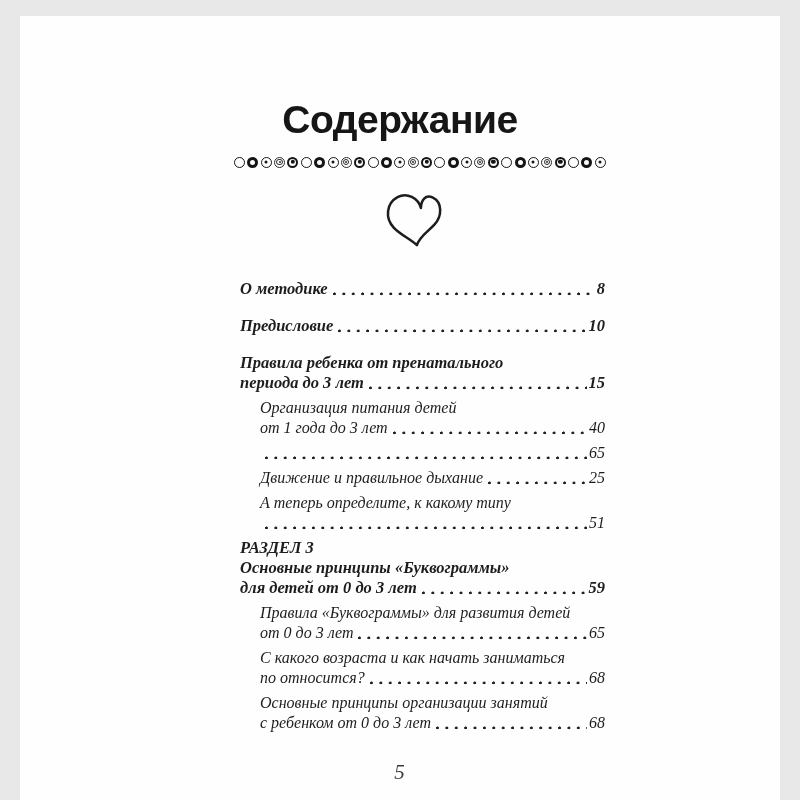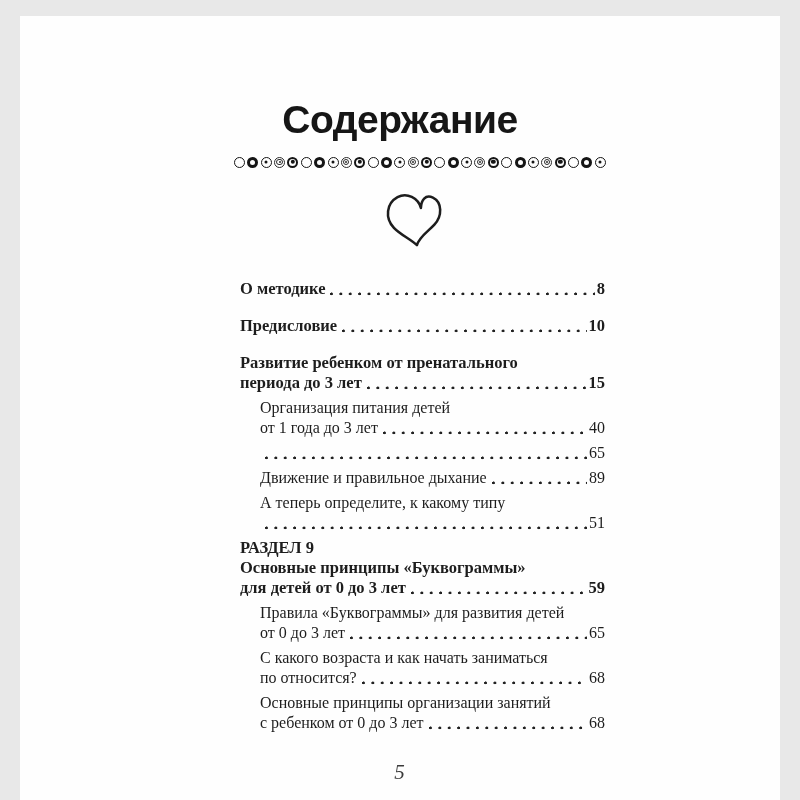--- a/index.html
+++ b/index.html
@@ -48,21 +48,21 @@
   .heart svg { display:block; width:100%; height:100%; }
   
   .toc {
     position:absolute; top:263px; left:220px; width:365px;
     font-size:16px; line-height:20px; color:#1d1d1d;
   }
   .entry { margin-bottom:5px; }
   .entry.top { font-weight:bold; font-size:16.5px; }
   .entry.single { margin-bottom:17px; }
   .entry.sub { padding-left:20px; }
-  .line { display:flex; align-items:center; }
+  .line { display:flex; align-items:center;font-style:italic; }
   .txt { white-space:nowrap; flex:0 0 auto; }
   .leader { flex:1 1 auto; position:relative; min-width:14px; align-self:stretch; }
   .leader::after {
     content:""; position:absolute; left:5px; right:2px; bottom:3px; height:4px;
     background-image:radial-gradient(circle at 1.6px 1.9px, #202020 1.25px, transparent 1.65px);
     background-size:9.4px 4px; background-repeat:repeat-x;
   }
   .pg { flex:0 0 auto; }
   
   .folio {
@@ -127,21 +127,21 @@
       </div>
       <div class="entry top single">
         <div class="line">
           <span class="txt">Предисловие</span>
           <span class="leader"></span>
           <span class="pg">10</span>
         </div>
       </div>
       <div class="entry top">
         <div class="line">
-          <span class="txt">Развитие ребенком от пренатального</span>
+          <span class="txt">Правила ребенка от пренатального</span>
         </div>
         <div class="line">
           <span class="txt">периода до 3 лет</span>
           <span class="leader"></span>
           <span class="pg">15</span>
         </div>
       </div>
       <div class="entry sub">
         <div class="line">
           <span class="txt">Организация питания детей</span>
@@ -155,35 +155,35 @@
       <div class="entry sub">
         <div class="line">
           <span class="leader"></span>
           <span class="pg">65</span>
         </div>
       </div>
       <div class="entry sub">
         <div class="line">
           <span class="txt">Движение и правильное дыхание</span>
           <span class="leader"></span>
-          <span class="pg">89</span>
+          <span class="pg">25</span>
         </div>
       </div>
       <div class="entry sub">
         <div class="line">
           <span class="txt">А теперь определите, к какому типу</span>
         </div>
         <div class="line">
           <span class="leader"></span>
           <span class="pg">51</span>
         </div>
       </div>
       <div class="entry top">
         <div class="line">
-          <span class="txt">РАЗДЕЛ 9</span>
+          <span class="txt">РАЗДЕЛ 3</span>
         </div>
         <div class="line">
           <span class="txt">Основные принципы «Буквограммы»</span>
         </div>
         <div class="line">
           <span class="txt">для детей от 0 до 3 лет</span>
           <span class="leader"></span>
           <span class="pg">59</span>
         </div>
       </div>

